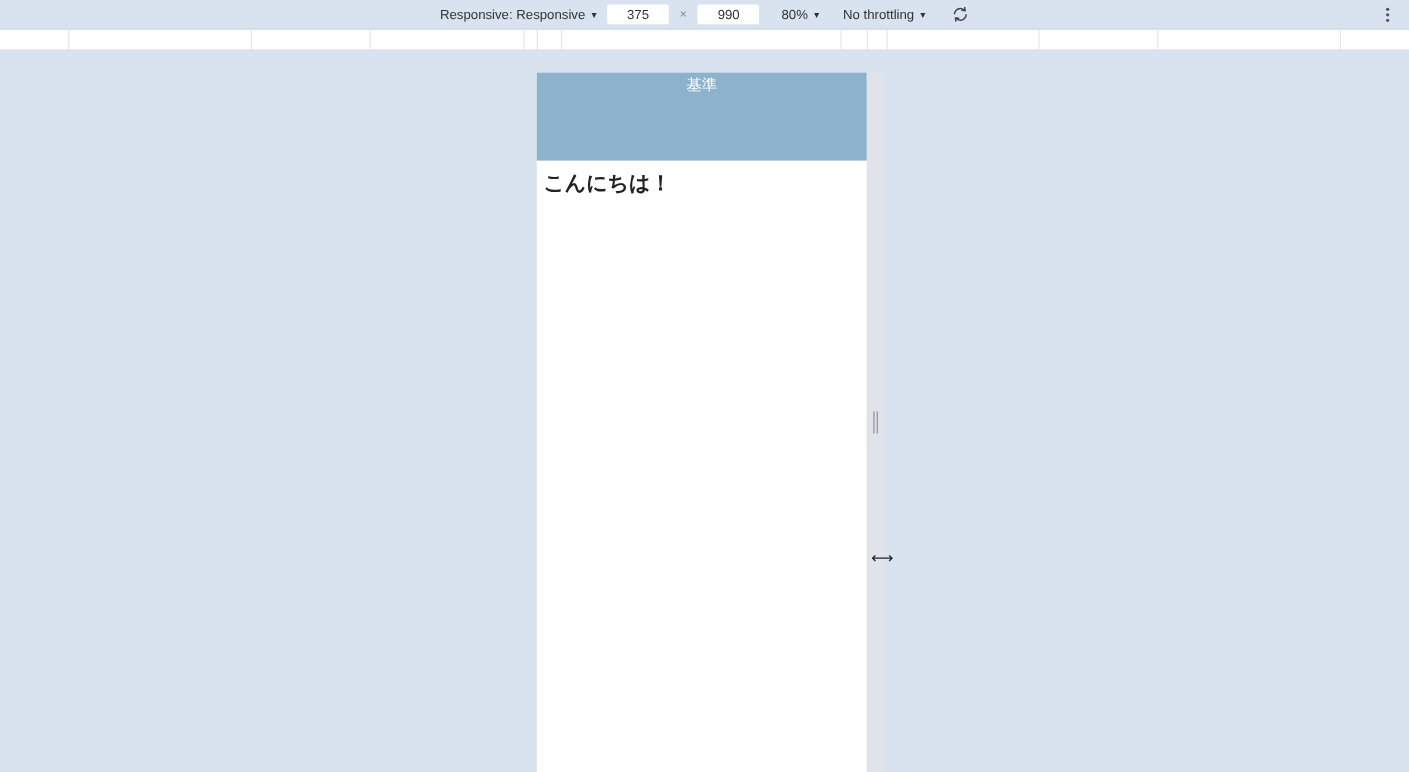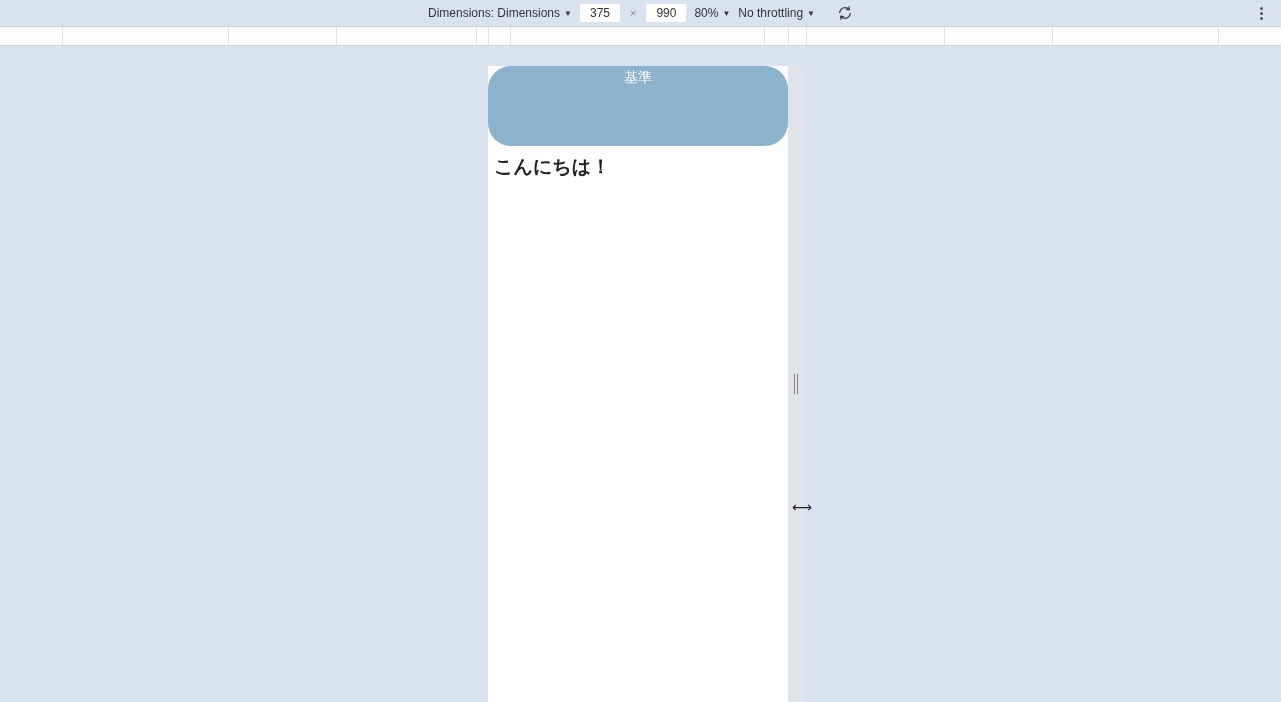--- a/index.html
+++ b/index.html
@@ -35,39 +35,40 @@
       cursor: pointer;
       display: flex;
       align-items: center;
       gap: 2px;
     }
     .dropdown-arrow {
       font-size: 8px;
       margin-left: 2px;
     }
     .dim-input {
-      width: 40px;
+      width: 56px;
       height: 18px;
       background: #fff;
       border: none;
       font-size: 12px;
       text-align: center;
       color: #333;
       border-radius: 2px;
     }
     .dim-sep {
       color: #888;
       font-size: 11px;
       margin: 0 2px;
     }
     .zoom-select, .throttle-select {
       cursor: pointer;
       display: flex;
       align-items: center;
       gap: 2px;
+      margin-left: 12px;
     }
     .rotate-icon {
       margin-left: 14px;
       width: 16px;
       height: 16px;
       cursor: pointer;
       display: flex;
       align-items: center;
       justify-content: center;
     }
@@ -123,21 +124,20 @@
       background: #fff;
       box-shadow: none;
     }
     .device-header {
       height: 80px;
       background: #8db2cc;
       color: #fff;
       text-align: center;
       font-size: 14px;
       padding-top: 3px;
-      border-radius: 23px;
     }
     .device-content {
       padding: 8px 6px;
       color: #222;
       font-size: 19px;
       font-weight: 600;
       font-family: "Meiryo", "Hiragino Sans", sans-serif;
     }
     .resize-handle-right {
       position: absolute;
@@ -169,21 +169,21 @@
       pointer-events: none;
       letter-spacing: -1px;
     }
   </style>
 </head>
 <body>
 
 <div class="toolbar">
   <div class="toolbar-group">
     <div class="toolbar-label">
-      <span>Dimensions: Dimensions</span>
+      <span>Responsive: Responsive</span>
       <span class="dropdown-arrow">▼</span>
     </div>
     <input class="dim-input" value="375" style="">
     <span class="dim-sep">×</span>
     <input class="dim-input" value="990" style="">
     <div class="zoom-select">
       <span>80%</span>
       <span class="dropdown-arrow">▼</span>
     </div>
     <div class="throttle-select">

